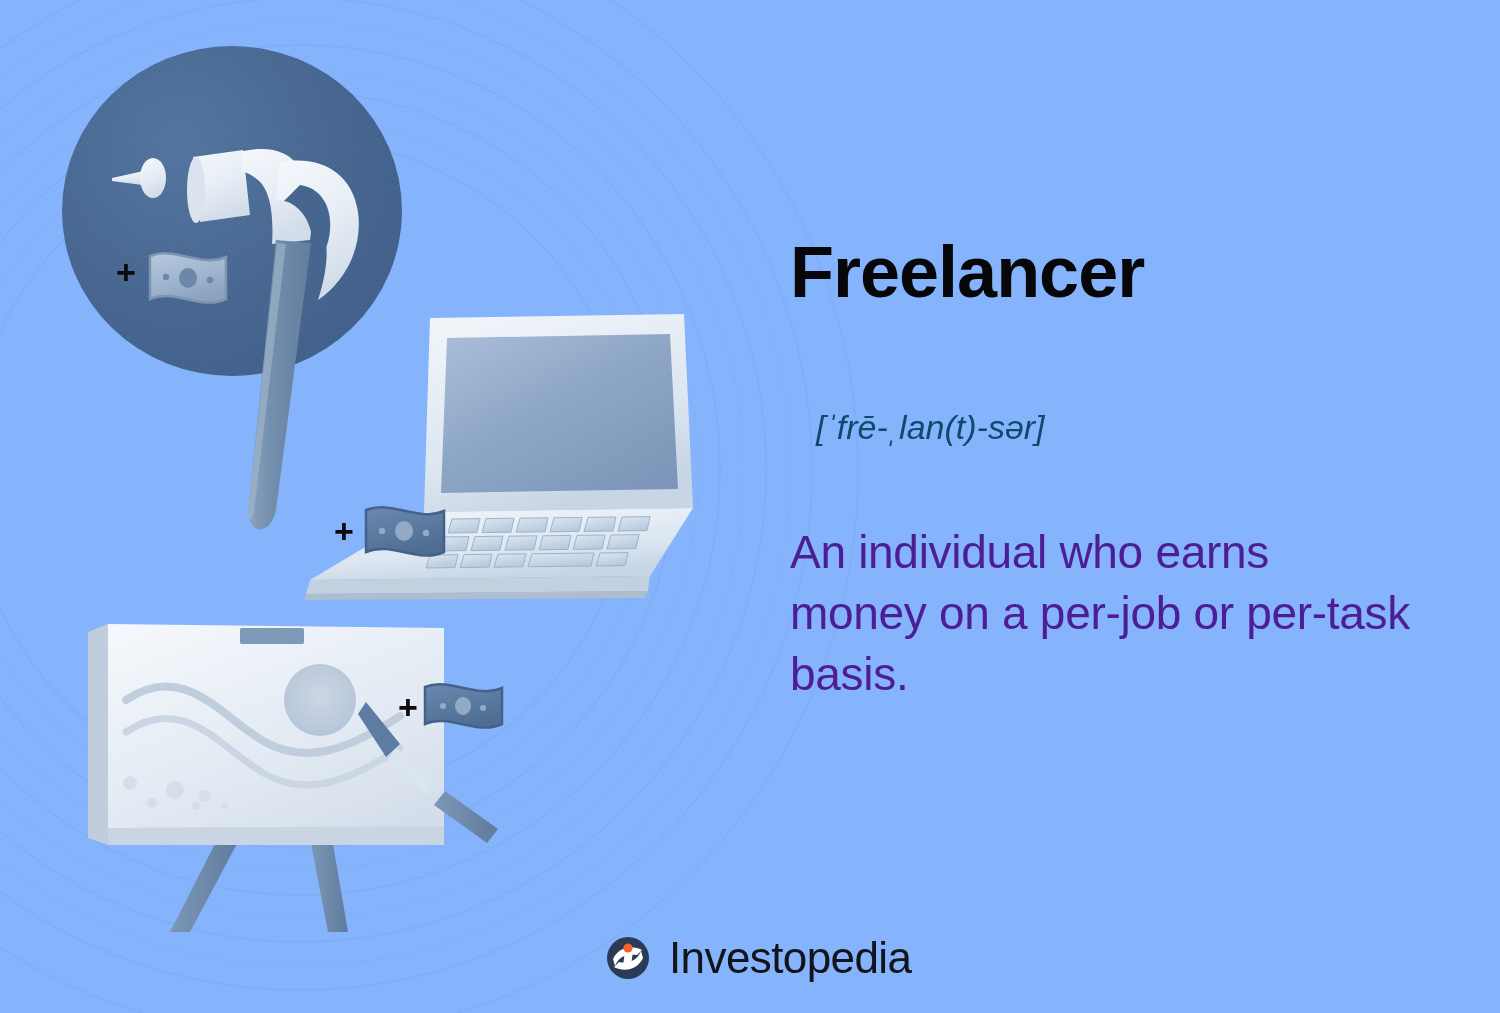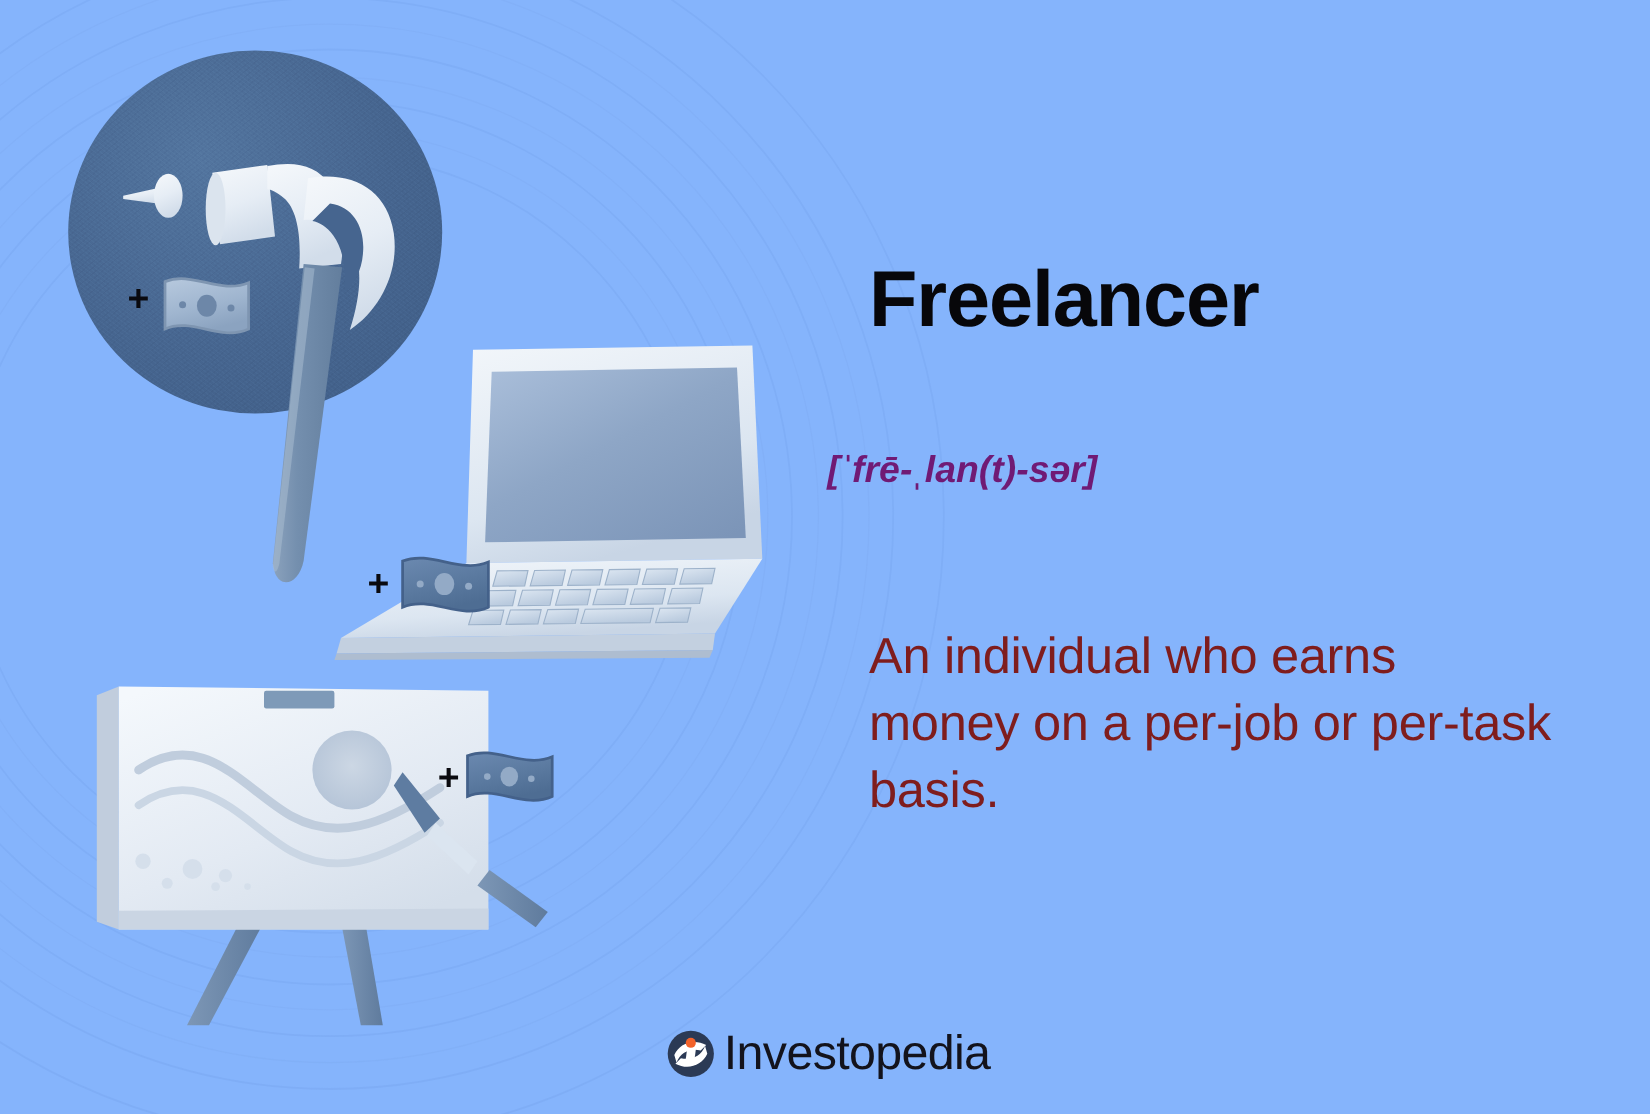--- a/index.html
+++ b/index.html
@@ -33,34 +33,34 @@
     mix-blend-mode:overlay;
   }
 
   
   .title{
     position:absolute; left:790px; top:236px;
     font-size:72px; font-weight:700; color:#07070a;
     letter-spacing:-1px; line-height:1;
   }
   .pron{
-    position:absolute; left:752px; top:408px;
-    font-size:34px; font-style:italic; font-weight:700;
-    color:#701a75; letter-spacing:0px;
+    position:absolute; left:816px; top:408px;
+    font-size:34px; font-style:italic; font-weight:400;
+    color:#0c4a6e; letter-spacing:0px;
   }
   .definition{
     position:absolute; left:790px; top:522px; width:620px;
-    font-size:46px; font-weight:400; color:#7f1d1d;
-    line-height:1.33; letter-spacing:-.3px;margin-top:44px;
+    font-size:46px; font-weight:400; color:#4c1d95;
+    line-height:1.33; letter-spacing:-.3px;
   }
 
   
   .logo{
     position:absolute; left:606px; top:936px;
-    display:flex; align-items:center; gap:8px;
+    display:flex; align-items:center; gap:19px;
   }
   .logo-word{
     font-size:44px; font-weight:400; color:#13131c;
     letter-spacing:-.6px; line-height:1;
   }
   .plus{
     position:absolute; font-weight:700; color:#0a0a0f;
     font-size:34px; line-height:1; font-family:"Liberation Sans", sans-serif;
   }
 </style>

